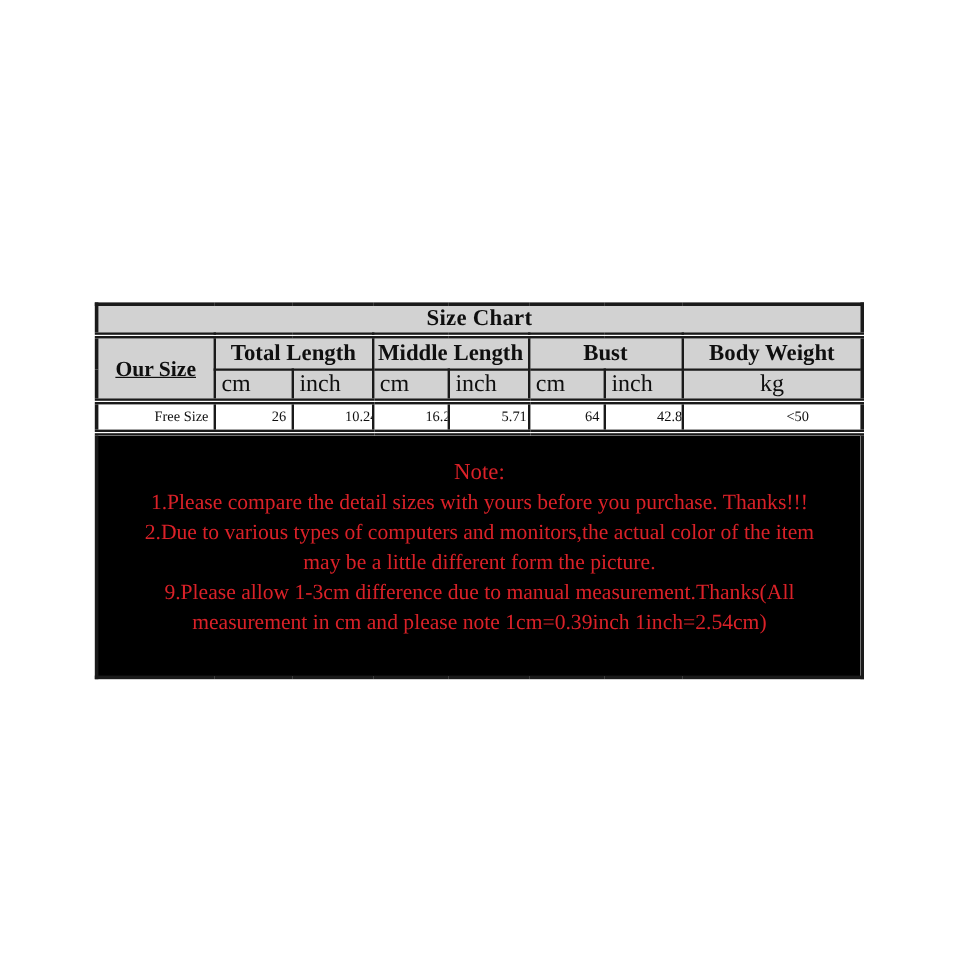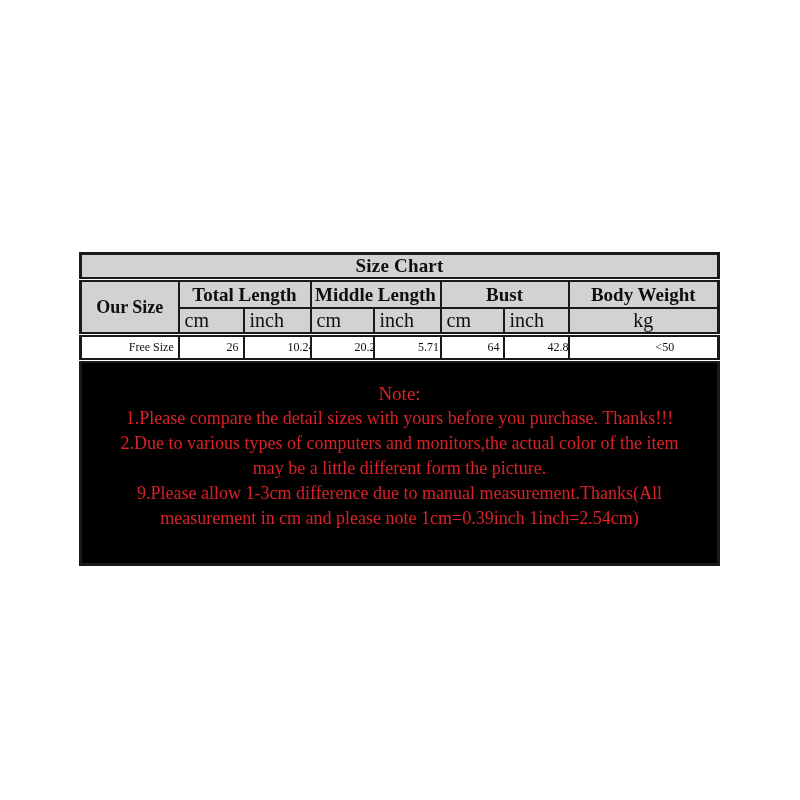--- a/index.html
+++ b/index.html
@@ -30,21 +30,21 @@
   }
   .hdr{background:var(--header-bg,#d2d2d2);margin-left:12px;}
   
   .row-title td, .row-units td, .row-data td, td.corner{
     border-bottom:5px double var(--line,#1a1a1a);
   }
   .title{
     height:20px;font-weight:bold;font-size:19px;text-align:center;letter-spacing:.2px;
   }
   .group{height:25px;font-weight:bold;font-size:19px;text-align:center;}
-  .corner{font-weight:bold;font-size:18px;text-align:center;}
+  .corner{font-weight:bold;font-size:18px;text-align:center;text-decoration:underline;}
   .unit{height:20px;font-size:20px;text-align:left;padding-left:5px;}
   .unit-kg{text-align:center;padding-left:0;}
   .row-data td{height:21px;font-size:12px;text-align:center;padding-left:43px;}
   .note-cell{
     height:182px;background:#000000;text-align:center;vertical-align:top;
     padding-top:18px;
   }
   .note-heading{
     color:var(--note-red,#da2128);font-size:19px;line-height:25px;white-space:nowrap;
   }
@@ -84,21 +84,21 @@
         <td class="hdr unit">cm</td>
         <td class="hdr unit">inch</td>
         <td class="hdr unit">cm</td>
         <td class="hdr unit">inch</td>
         <td class="hdr unit unit-kg">kg</td>
       </tr>
       <tr class="row-data">
         <td>Free Size</td>
         <td>26</td>
         <td>10.24</td>
-        <td>20.2</td>
+        <td>16.2</td>
         <td>5.71</td>
         <td>64</td>
         <td>42.81</td>
         <td>&lt;50</td>
       </tr>
       <tr class="row-note">
         <td colspan="8" class="note-cell">
           <div class="note-heading">Note:</div>
           <div class="note-line">1.Please compare the detail sizes with yours before you purchase. Thanks!!!</div>
           <div class="note-line">2.Due to various types of computers and monitors,the actual color of the item</div>

